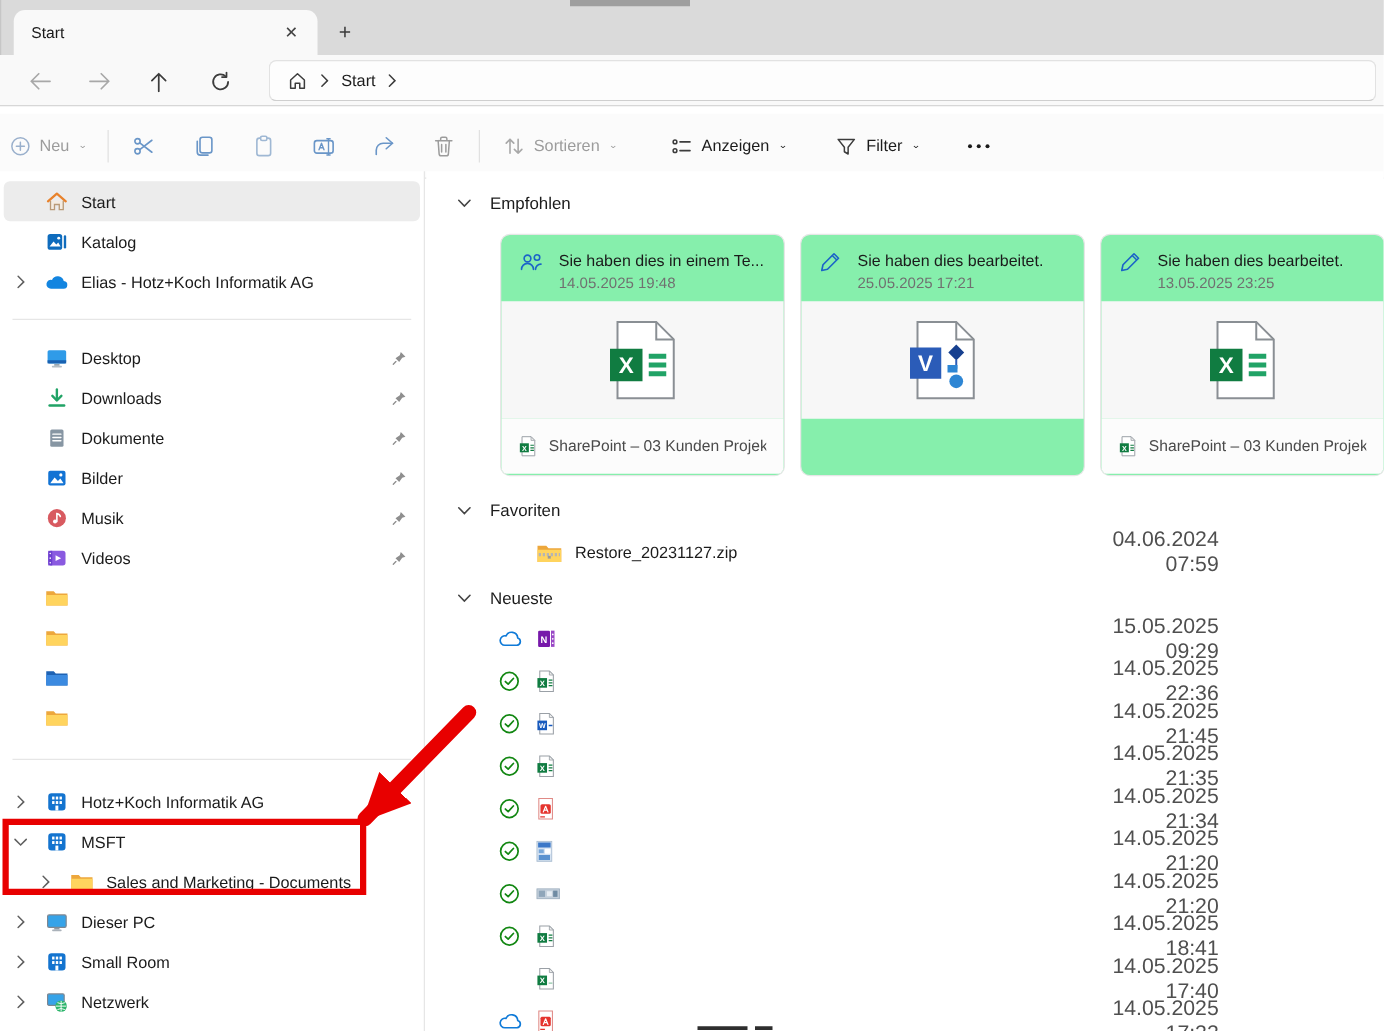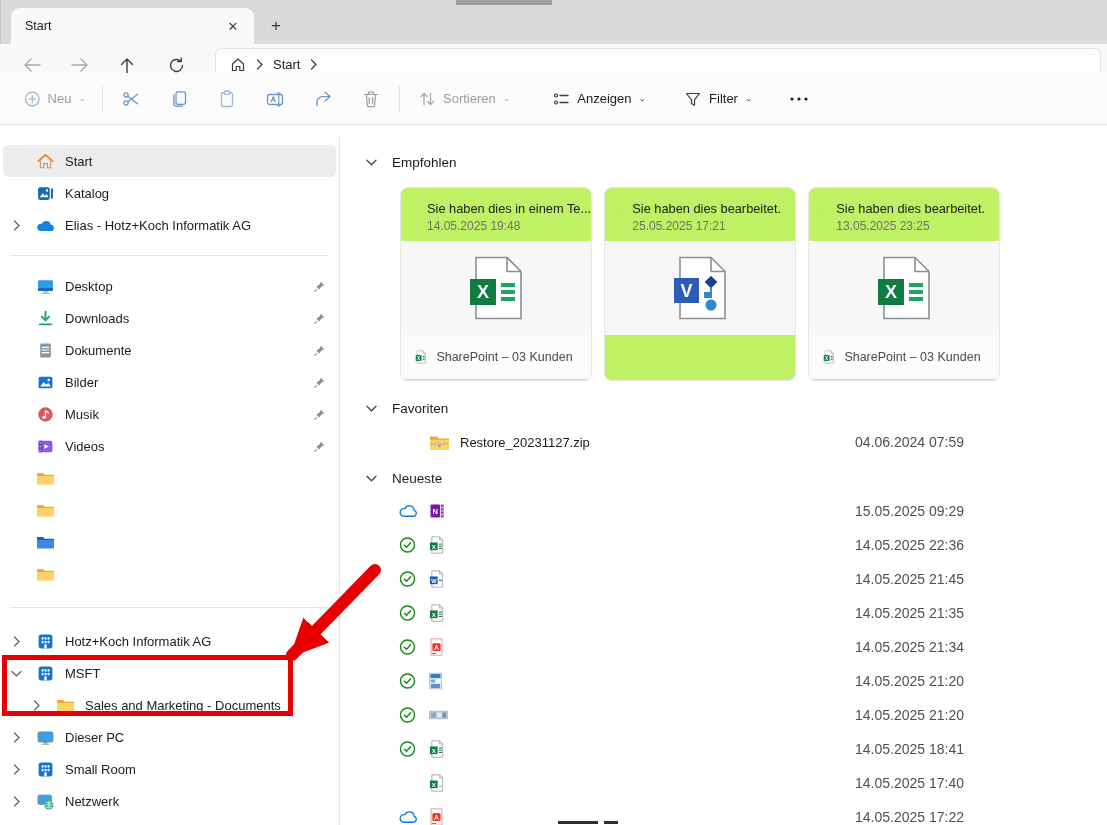--- a/index.html
+++ b/index.html
@@ -17,53 +17,53 @@
              color:#444;font-size:13px;border-radius:4px;cursor:default}
   .newtab{left:262px;top:13px;width:26px;height:26px;display:flex;align-items:center;justify-content:center;
           color:#3a3a3a;font-size:17px;font-weight:400}
   
   .navbar{left:0;top:44px;width:1107px;height:41px;background:#f9f9f9;border-bottom:1px solid #d7d7d7;box-sizing:border-box}
   .navbtn{position:absolute;top:5px;width:32px;height:32px;display:flex;align-items:center;justify-content:center;border-radius:5px}
   .addr{position:absolute;left:215px;top:4px;width:886px;height:33px;background:#fdfdfd;border:1px solid #e2e2e2;
         border-bottom-color:#cfcfcf;border-radius:6px;display:flex;align-items:center;gap:10px;padding:0 14px;box-sizing:border-box}
   .crumb{font-size:13px;color:#1b1b1b}
   
-  .toolbar{left:0;top:73px;width:1107px;height:52px;background:#fbfbfb;border-bottom:1px solid #e4e4e4;
-           box-sizing:border-box;display:flex;align-items:center;padding-left:16px}
+  .toolbar{left:0;top:91px;width:1107px;height:52px;background:#fbfbfb;border-bottom:1px solid #e4e4e4;
+           box-sizing:border-box;display:flex;align-items:center;}
   .tbtn{display:flex;align-items:center;gap:7px;height:36px;padding:0 8px;border-radius:5px;box-sizing:border-box;justify-content:center}
   .vdiv{width:1px;height:26px;background:#e1e1e1}
   .gray{color:#9c9c9c}
   .dark{color:#1b1b1b}
   .chev-s{font-size:9px;transform:scaleY(.8)}
   
   .sidebar{left:0;top:137px;width:340px;height:688px;background:#fff;border-right:1px solid #e6e6e6;box-sizing:border-box;padding-top:8px}
   .srow{display:flex;align-items:center;height:32px;position:relative;margin:0 3px;border-radius:5px}
   .srow.sel{background:#ececec}
   .chevc{width:26px;display:flex;justify-content:center;color:#5f5f5f}
   .sicon{width:20px;height:20px;margin-left:6px;display:flex;align-items:center;justify-content:center}
   .slabel{margin-left:10px;white-space:nowrap}
   .pin{margin-left:auto;margin-right:10px}
   .hsep{height:1px;background:#e6e6e6;margin:14px 10px}
   .hsep2{height:1px;background:#e6e6e6;margin:17px 10px}
   
   #main{position:absolute;left:341px;top:137px;width:766px;height:688px;background:#fff;overflow:hidden}
   .sect{position:absolute;display:flex;align-items:center;gap:15px;height:18px;font-size:13.5px;color:#1b1b1b}
   .cards{position:absolute;left:59px;top:50px;display:flex;gap:12px}
-  .card{width:192px;height:194px;border:1px solid #e6e6e6;border-radius:8px;background:#bef264;overflow:hidden;box-sizing:border-box;flex:none}
+  .card{width:228px;height:194px;border:1px solid #e6e6e6;border-radius:8px;background:#86efac;overflow:hidden;box-sizing:border-box;flex:none}
   .card-head{display:flex;gap:12px;padding:12px 14px 8px;align-items:flex-start}
   .card-title{font-size:12.8px;color:#1b1b1b;line-height:1.45;white-space:nowrap;overflow:hidden}
   .card-date{font-size:12px;color:#707070}
   .card-thumb{height:94px;background:#f7f7f7;display:flex;align-items:center;justify-content:center}
   .card-foot{height:44px;display:flex;align-items:center;gap:10px;padding:0 14px;background:#fcfcfc}
   .card-src{font-size:12.5px;color:#4a4a4a;white-space:nowrap;overflow:hidden}
   .lrow{position:absolute;left:0;width:867px;height:34px}
   .lrow .st{position:absolute;left:58px;top:50%;transform:translateY(-50%)}
   .lrow .fi{position:absolute;left:88px;top:50%;transform:translateY(-50%)}
   .lrow .nm{position:absolute;left:119px;top:50%;transform:translateY(-50%);font-size:13px}
-  .lrow .dt{position:absolute;left:514px;width:120px;text-align:left;top:50%;transform:translateY(-50%);font-size:14px;color:#4f4f4f}
+  .lrow .dt{position:absolute;left:514px;width:120px;text-align:right;top:50%;transform:translateY(-50%);font-size:17px;color:#4f4f4f}
   
   .ann-rect{position:absolute;left:2px;top:655px;width:291px;height:61px;border:5px solid #e80000;box-sizing:border-box;z-index:30;pointer-events:none}
   .ann-arrow{position:absolute;left:278px;top:554px;z-index:30;pointer-events:none}
   .frag{position:absolute;left:217px;top:684px;width:40px;height:3px;background:#2e2e2e}
   .frag2{position:absolute;left:263px;top:684px;width:14px;height:3px;background:#2e2e2e}
 </style>
 </head>
 <body>
 
 <div class="abs tabbar">

